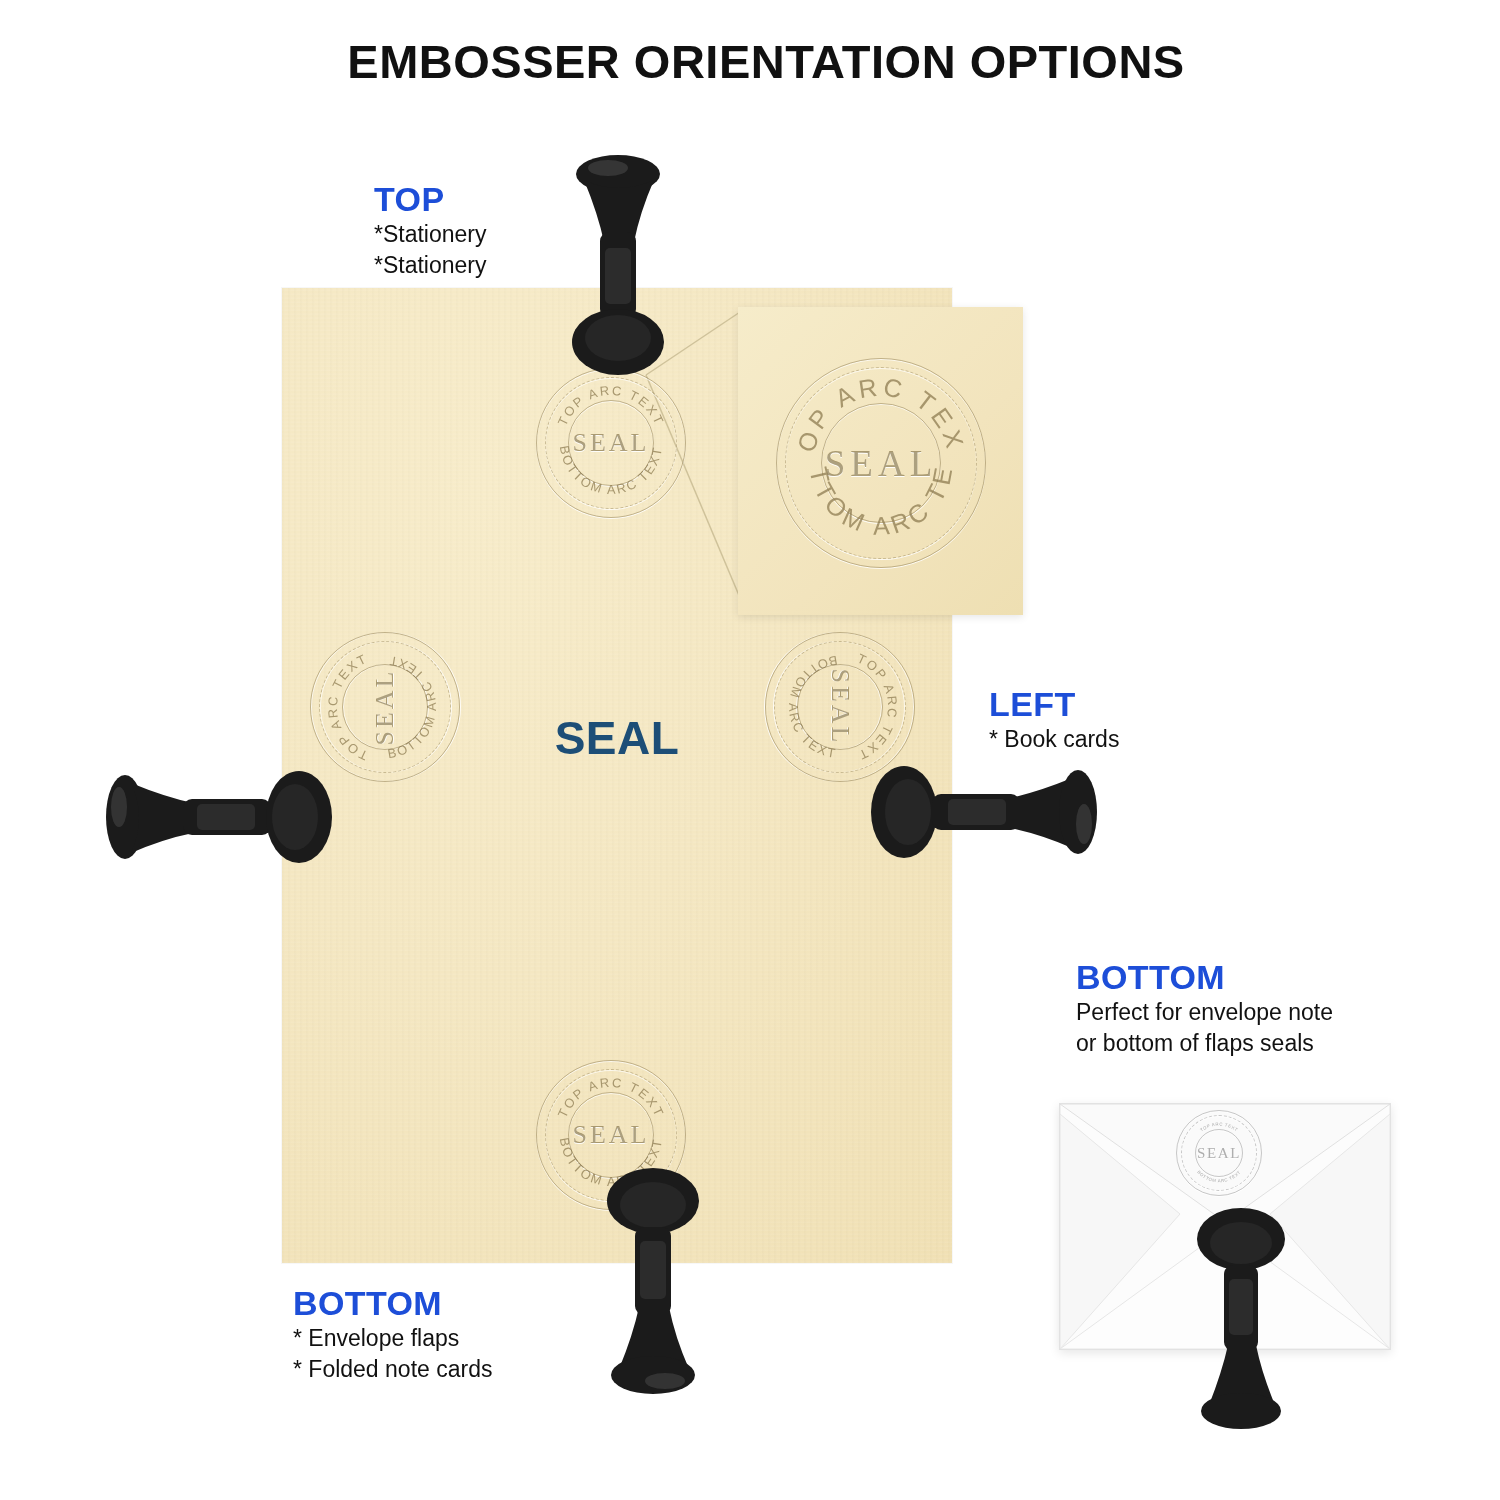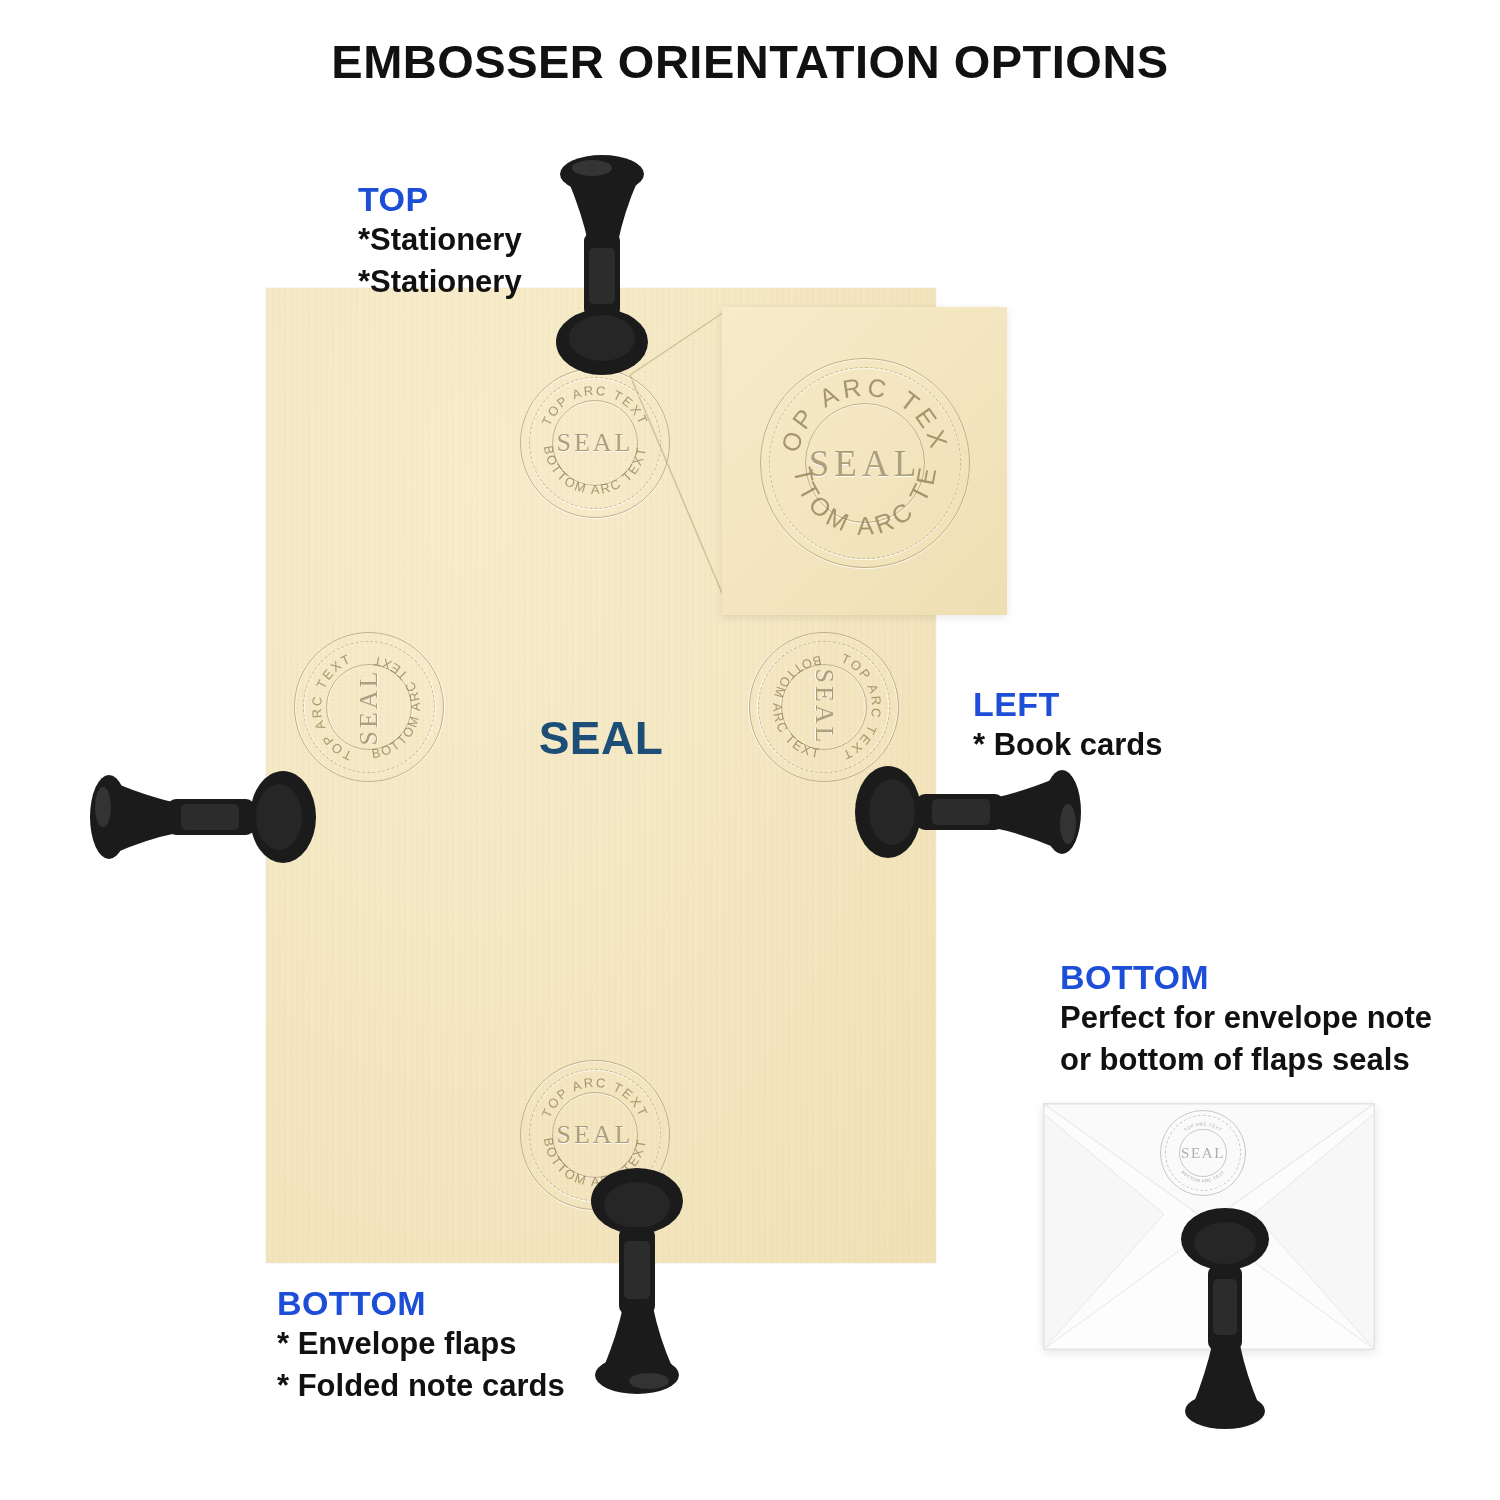--- a/index.html
+++ b/index.html
@@ -3,21 +3,21 @@
 <meta charset="utf-8">
 <style>
   html,body{margin:0;padding:0;}
   body{
     width:1500px;height:1500px;
     background:#ffffff;
     font-family:"Liberation Sans", sans-serif;
     position:relative;
     overflow:hidden;
   }
-  .stage{position:absolute;left:0;top:0;width:1455px;height:1500px;}
+  .stage{position:absolute;left:16px;top:0;width:1455px;height:1500px;}
 
   
   .title{
     position:absolute;top:34px;left:0;width:1500px;
     text-align:center;
     font-size:47px;font-weight:bold;letter-spacing:.5px;
     color:#111111;
   }
 
   
@@ -111,21 +111,21 @@
   .env-flap{
     position:absolute;left:0;top:0;width:100%;height:100%;
   }
 
   
   .lbl{position:absolute;}
   .lbl .h{
     color:#1d4ed8;font-weight:bold;font-size:34px;letter-spacing:.4px;
   }
   .lbl .s{
-    color:#111;font-weight:bold;font-size:31px;line-height:1.35;
+    color:#111;font-weight:normal;font-size:23px;line-height:1.35;
   }
   .lbl-top{left:358px;top:180px;}
   .lbl-left{left:57px;top:697px;}
   .lbl-right{left:973px;top:685px;}
   .lbl-bottom-left{left:277px;top:1284px;}
   .lbl-bottom-right{left:1060px;top:958px;}
 
   
   .tool{position:absolute;}
   .tool svg{display:block;}

